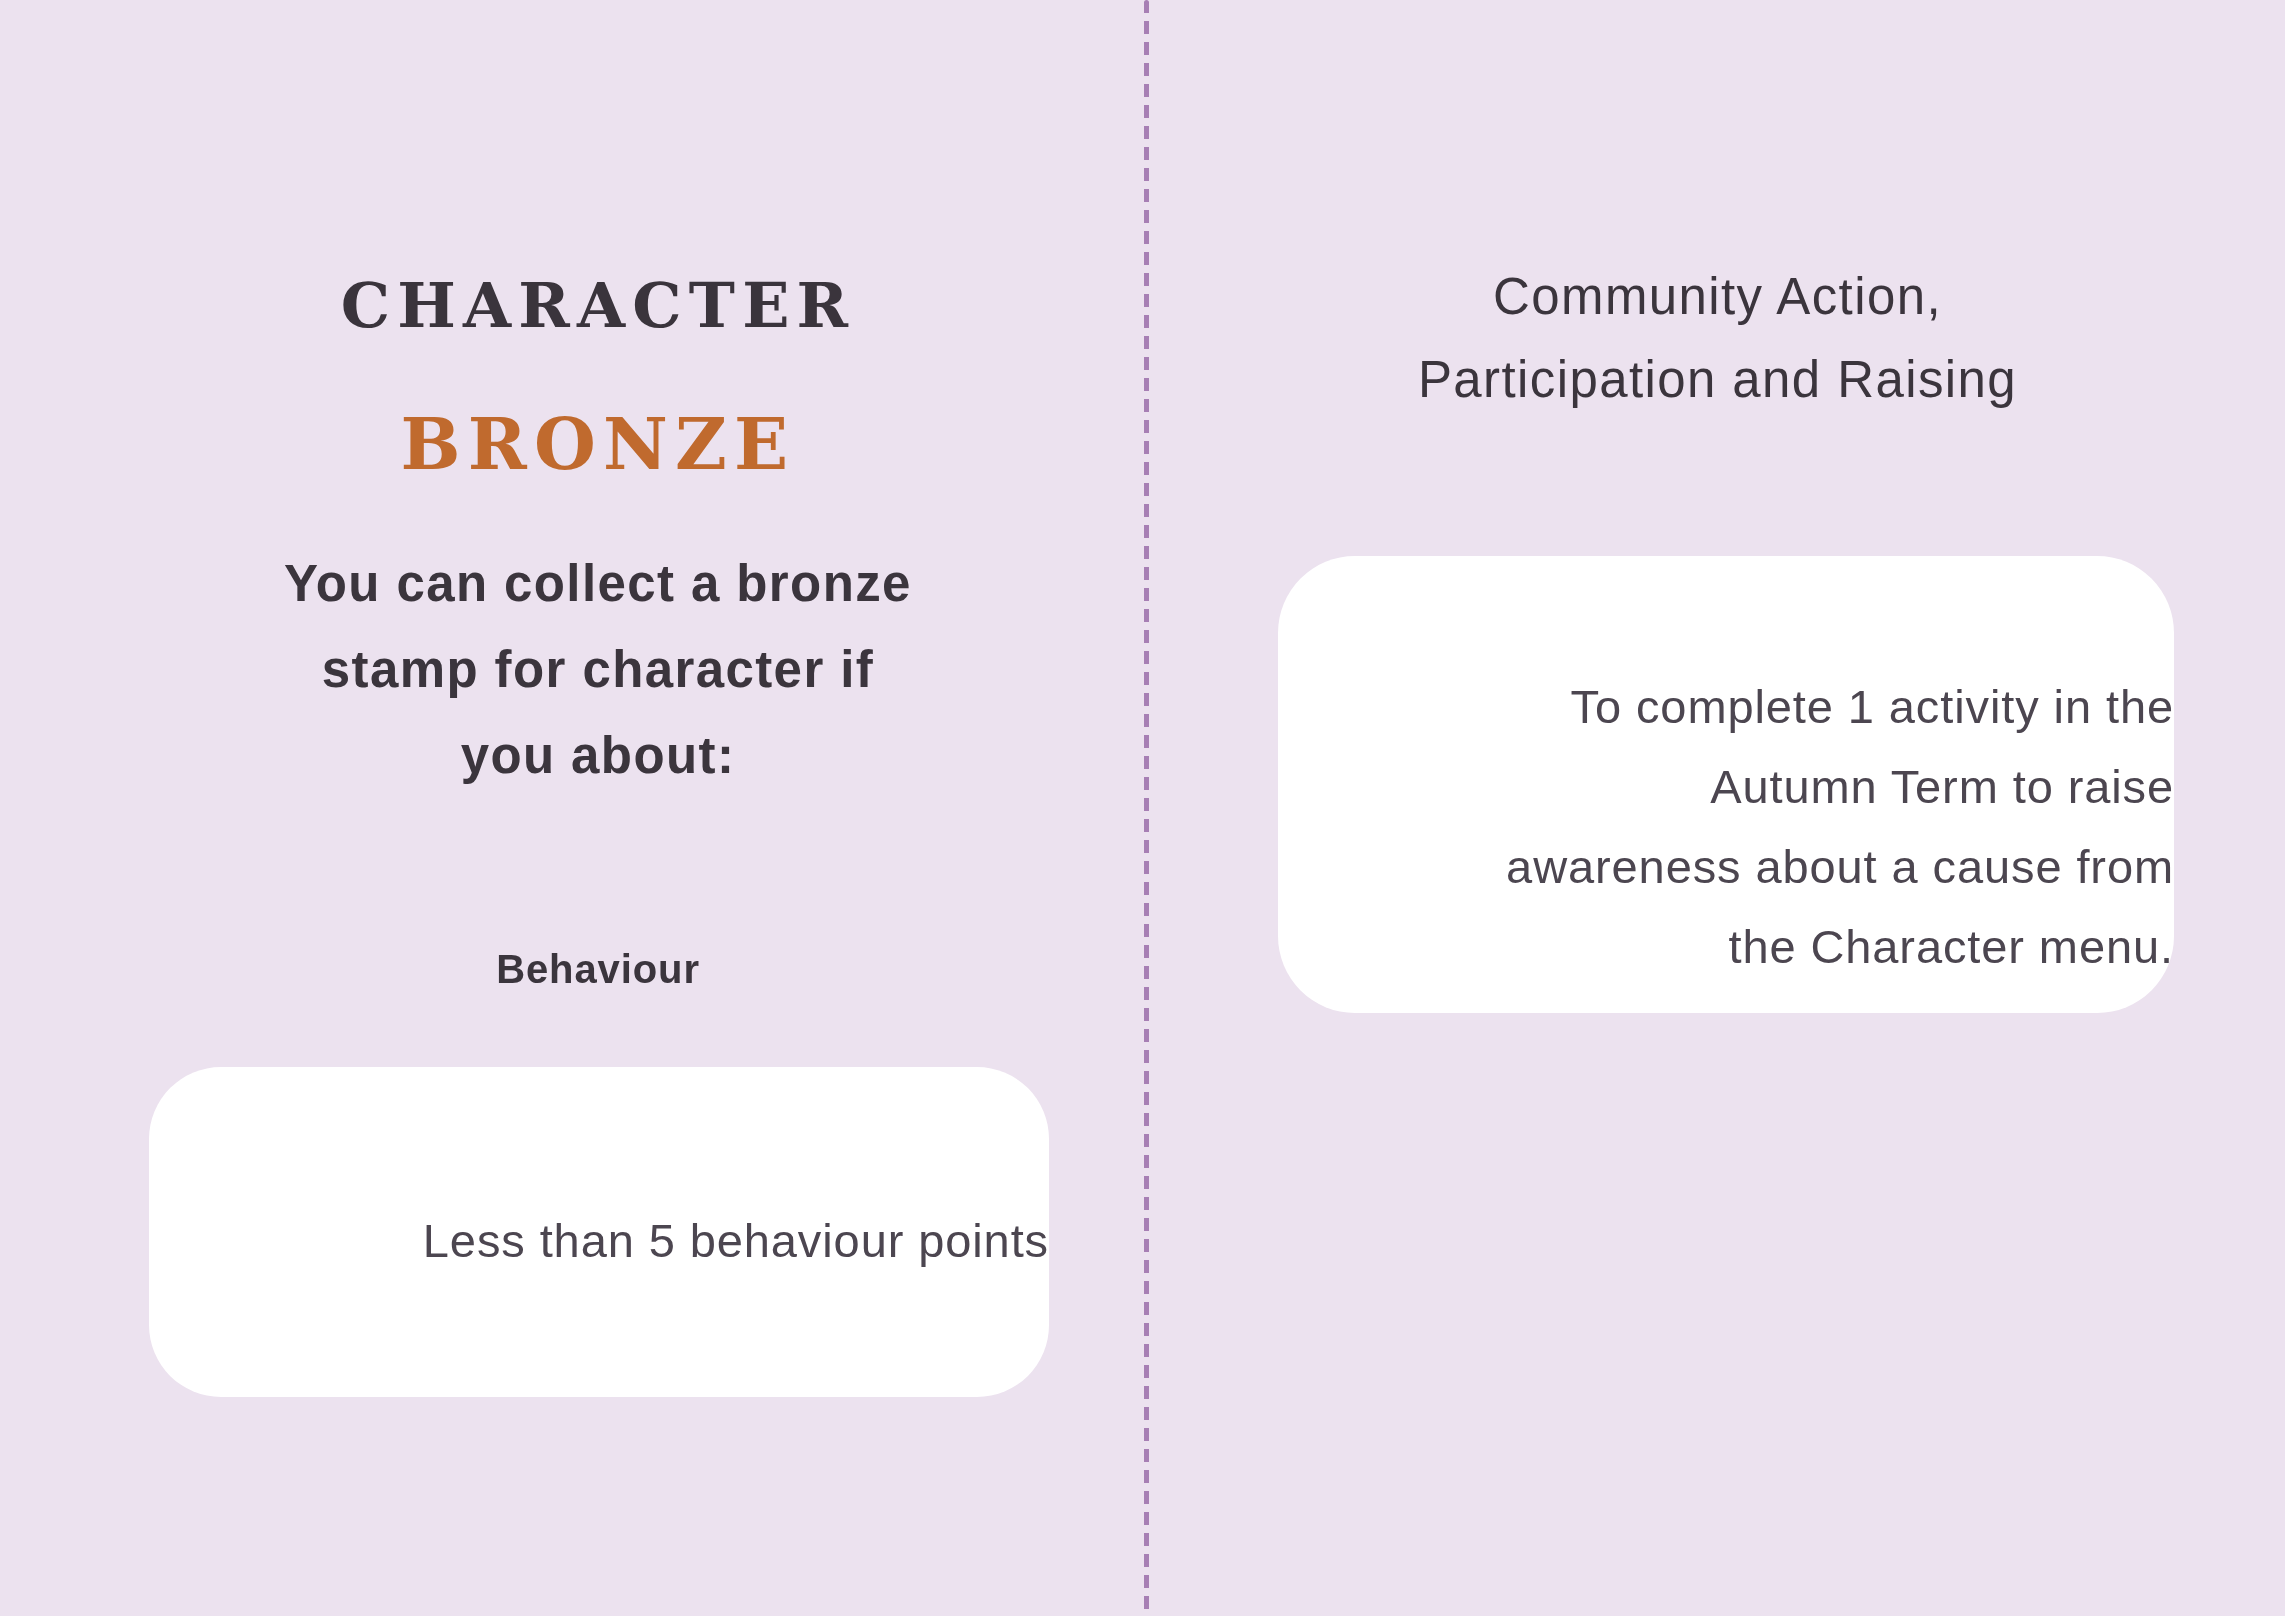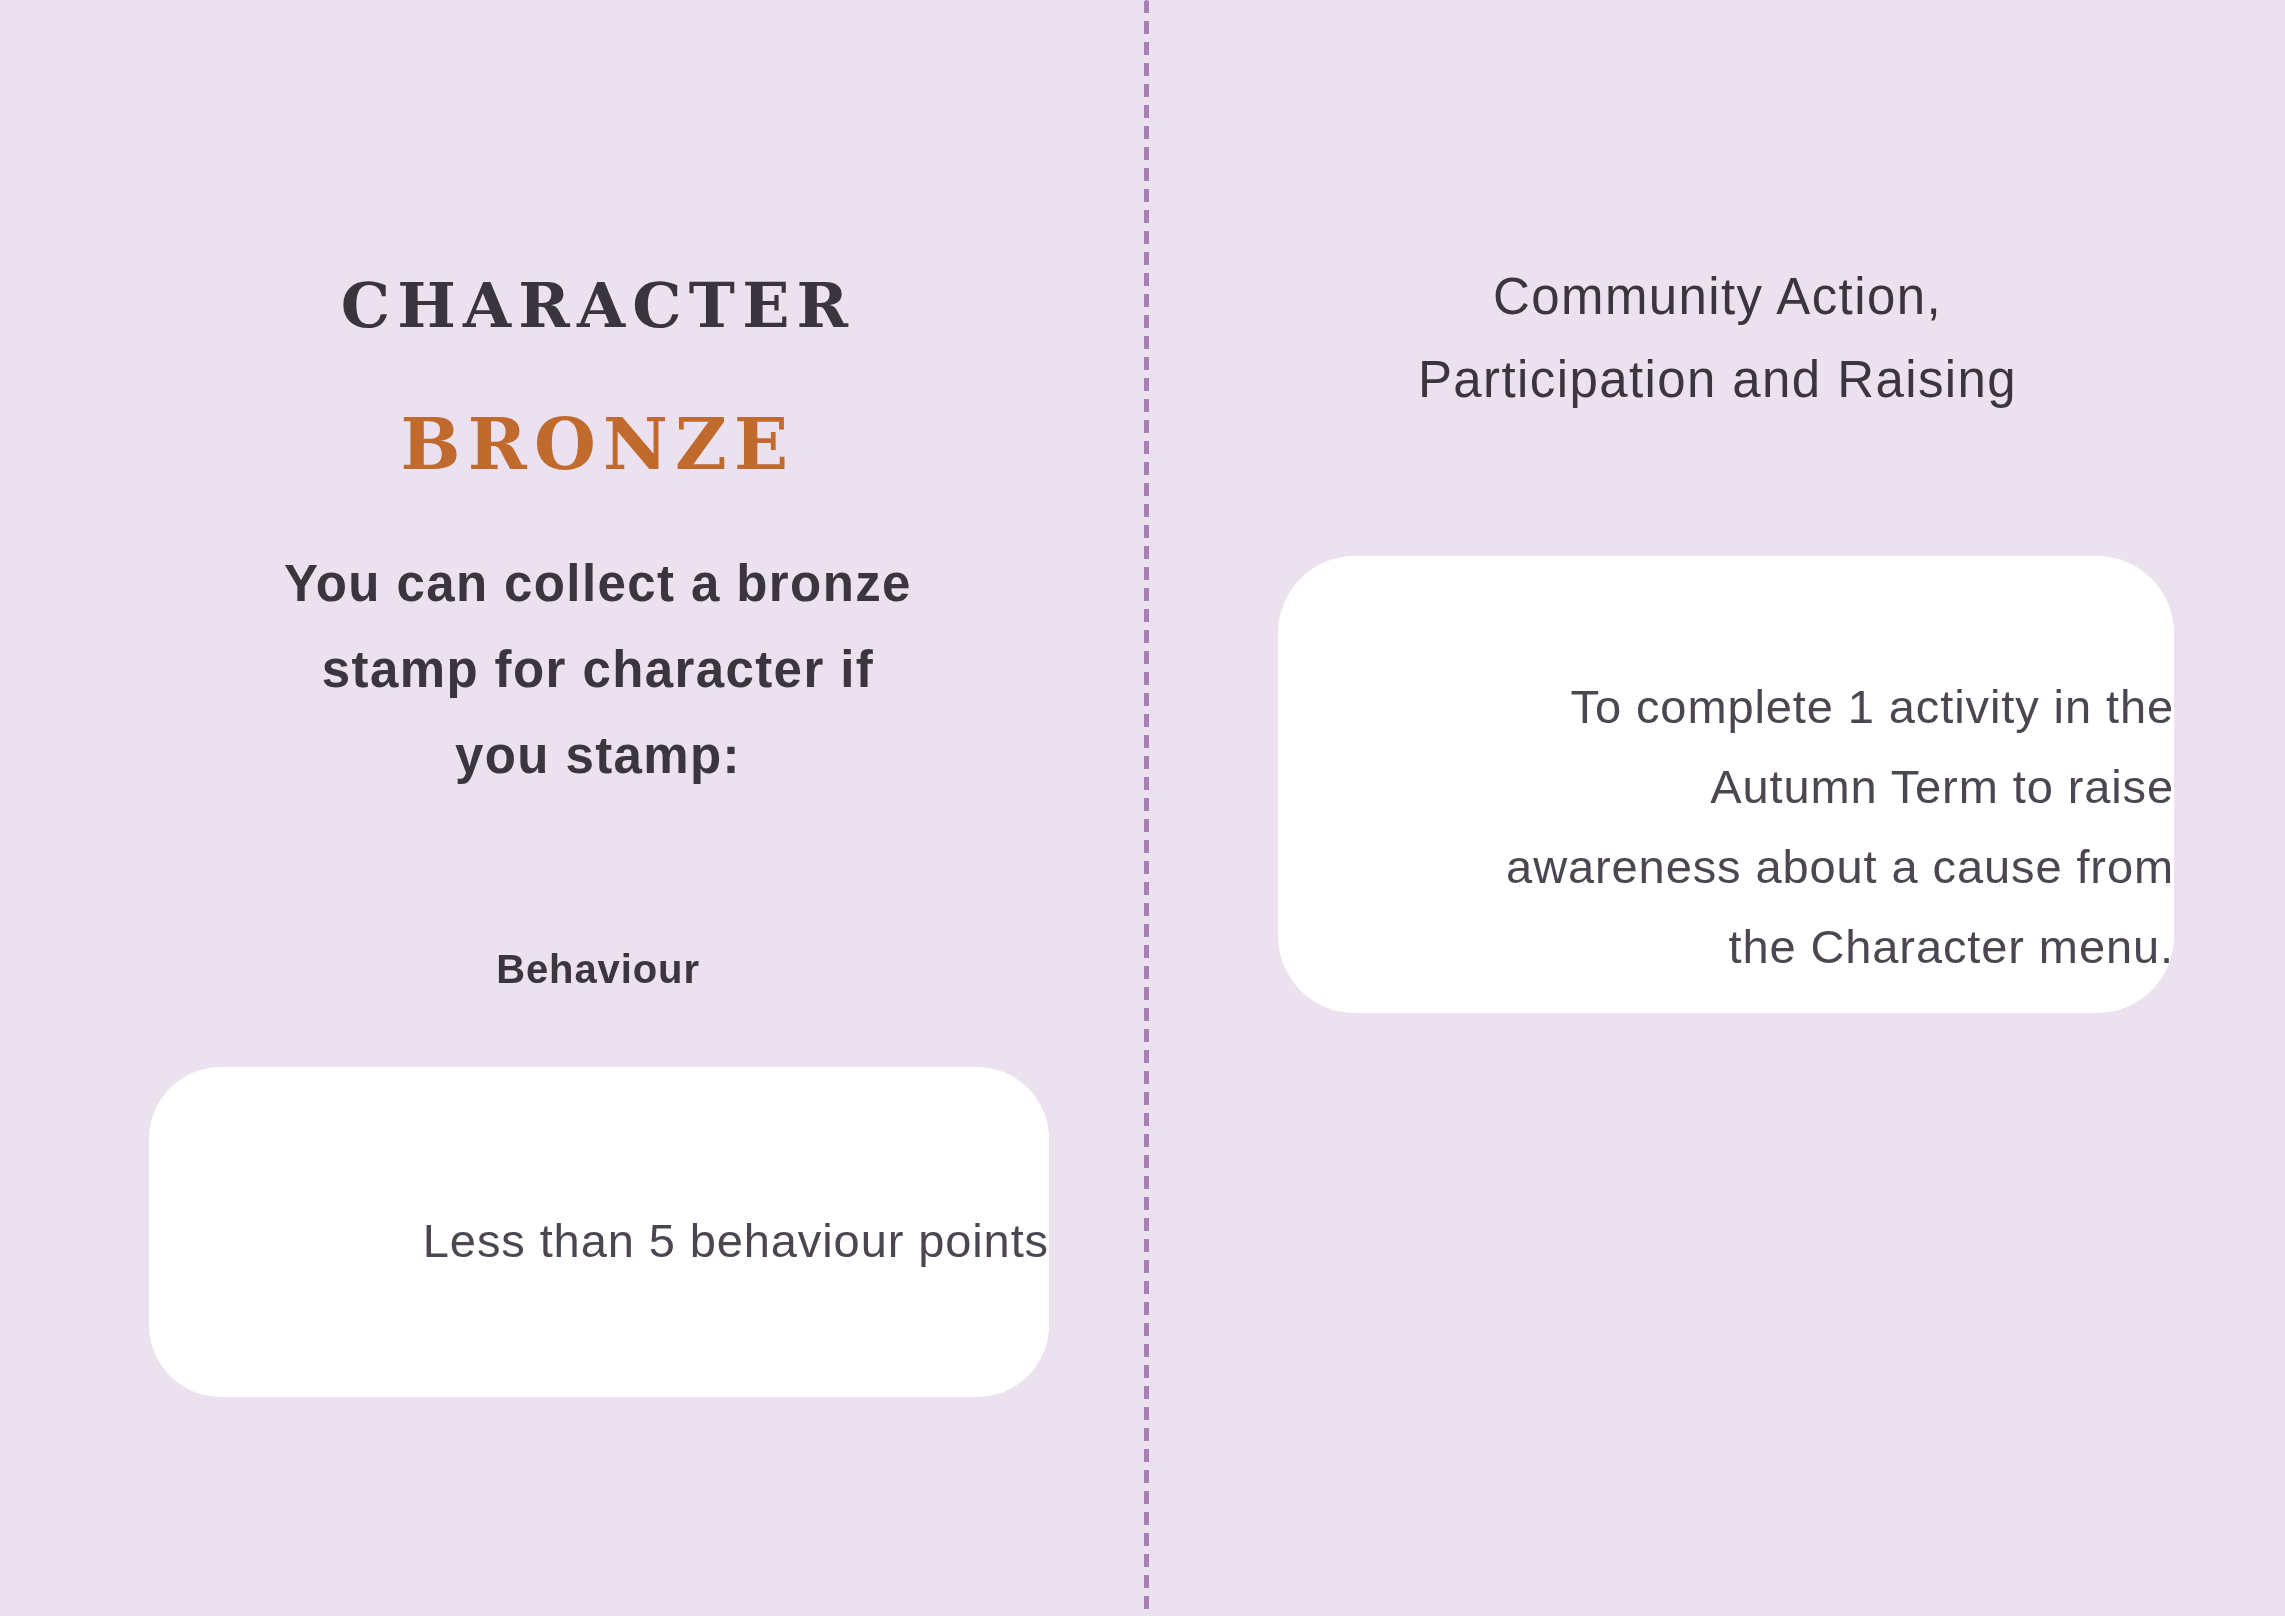--- a/index.html
+++ b/index.html
@@ -115,21 +115,21 @@
 
 <div class="page">
 
   <section class="panel panel-left">
     <h1 class="title">CHARACTER</h1>
     <h1 class="title-bronze">BRONZE</h1>
 
     <p class="intro">
       <span class="line">You can collect a bronze</span>
       <span class="line">stamp for character if</span>
-      <span class="line">you stamp:</span>
+      <span class="line">you about:</span>
     </p>
 
     <h2 class="subheading">Behaviour</h2>
 
     <div class="card card-left">
       <p class="card-text">
         <span class="line">Less than 5 behaviour points</span>
       </p>
     </div>
   </section>

